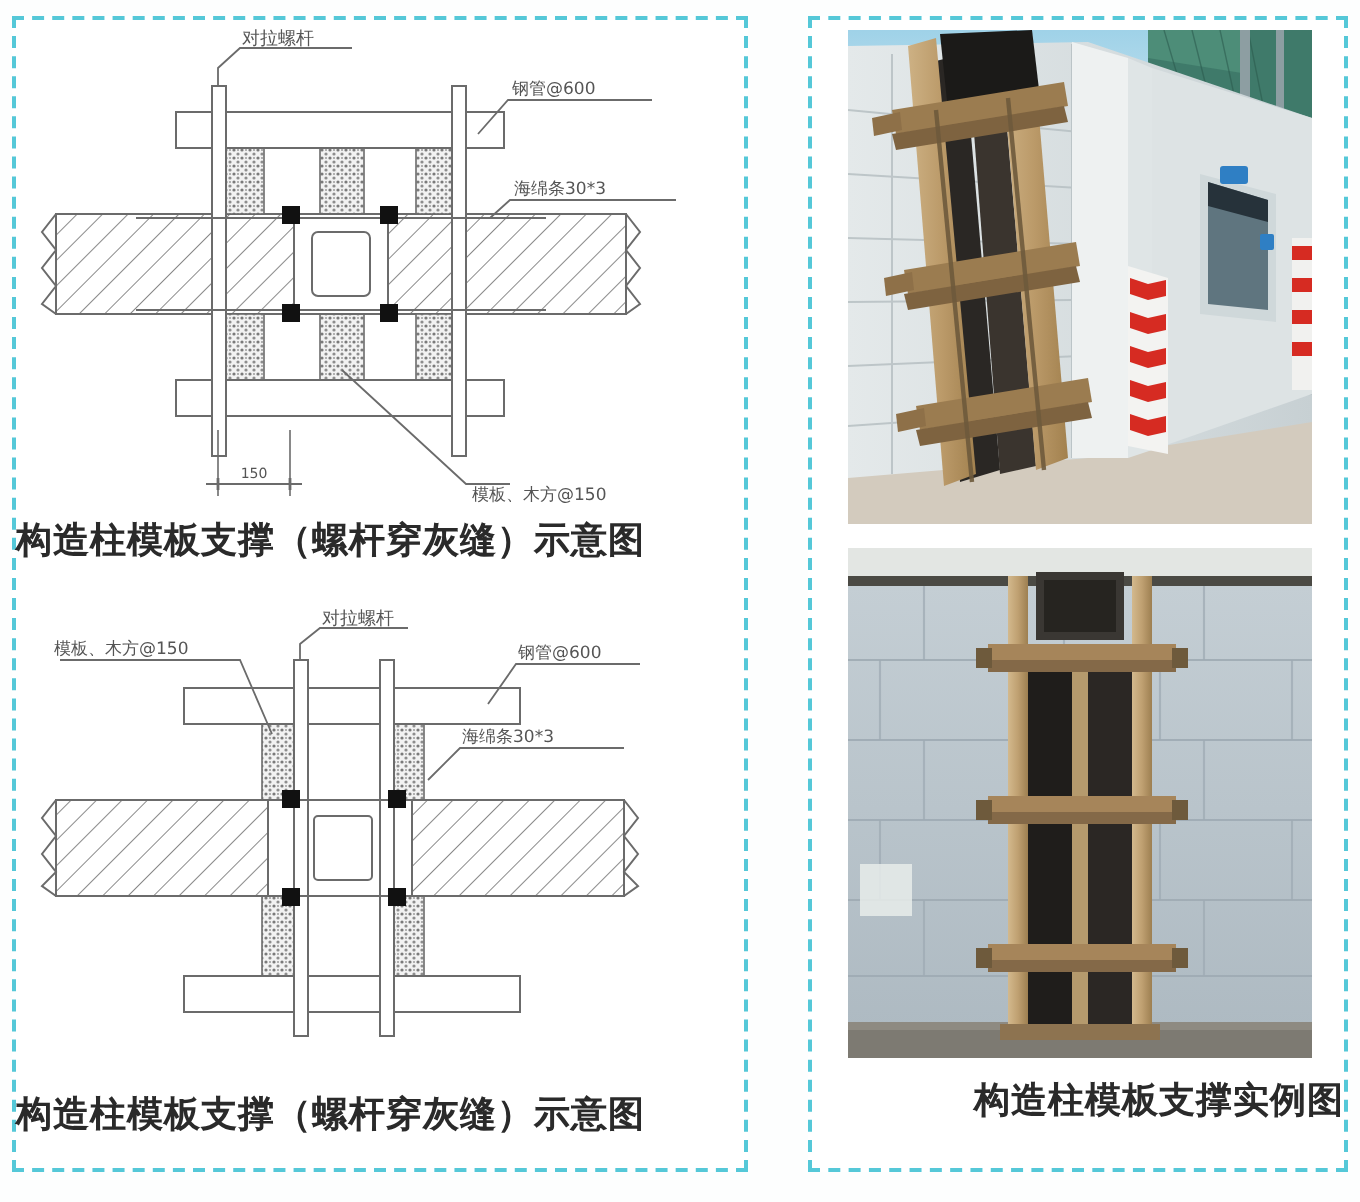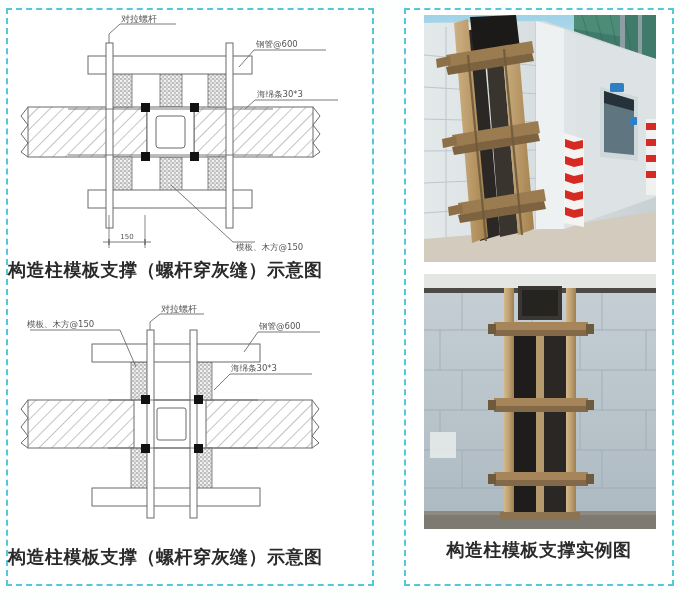--- a/index.html
+++ b/index.html
@@ -14,21 +14,21 @@
   .fig-title{position:absolute;left:0;width:100%;text-align:left;
     font-family:"DejaVu Serif","Liberation Serif",serif;font-weight:bold;
     font-size:18px;color:#2a2a2a;letter-spacing:0.5px;}
 
   .svgwrap{position:absolute;left:0;top:0;width:100%;}
 
   .photo{position:absolute;overflow:hidden;background:#b9c4c9;}
   #photo-top{left:18px;top:5px;width:232px;height:247px;}
   #photo-bottom{left:18px;top:264px;width:232px;height:255px;}
 
-  .ph-title{position:absolute;left:0;width:100%;text-align:center;
+  .ph-title{position:absolute;left:0;width:100%;text-align:right;
     font-family:"DejaVu Serif","Liberation Serif",serif;font-weight:bold;
     font-size:18px;color:#2a2a2a;letter-spacing:0.5px;}
 
   svg{display:block;}
   text.lbl{font-family:"DejaVu Sans","Liberation Sans",sans-serif;fill:#555;}
 </style>
 </head>
 <body>
 
 <div id="root">

